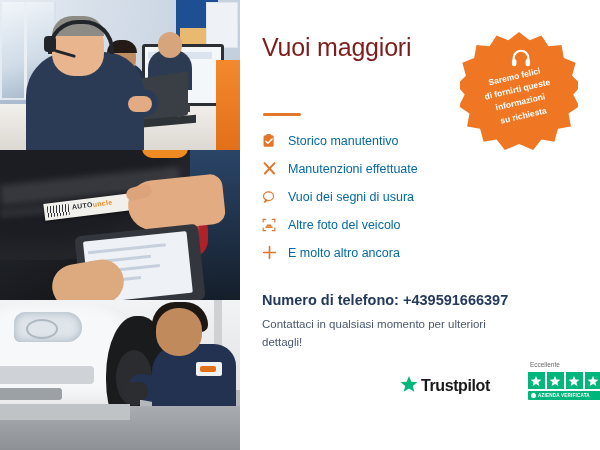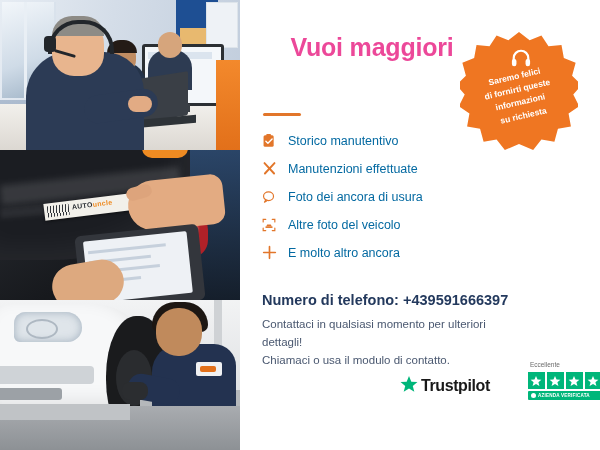--- a/index.html
+++ b/index.html
@@ -97,21 +97,21 @@
   .p3 .badge:after{content:"";position:absolute;left:4px;top:4px;width:16px;height:6px;background:#e2701a;border-radius:2px;}
   .p3 .lift{position:absolute;left:0;bottom:0;width:240px;height:44px;background:linear-gradient(180deg,#a9acb0,#8d9195);}
   .p3 .liftpad{position:absolute;left:0;bottom:30px;width:130px;height:16px;background:#c0c3c6;}
   .p3 .bench{position:absolute;left:140px;bottom:30px;width:100px;height:30px;background:#b5b8bb;}
   .p3 .pole{position:absolute;left:214px;top:0;width:8px;height:110px;background:#cfd2d5;}
 
   
   .content{position:relative;flex:1 1 auto;background:#ffffff;padding:0;}
 
   .headline{position:absolute;left:22px;top:32px;width:220px;
-    font-size:25px;line-height:1.26;font-weight:bold;color:#ec4899;letter-spacing:-.2px;text-align:center;}
+    font-size:25px;line-height:1.26;font-weight:normal;color:#7f1d1d;letter-spacing:-.2px;}
   .rule{position:absolute;left:23px;top:113px;width:38px;height:3px;background:#e2762a;border-radius:2px;}
 
   
   .badge-wrap{position:absolute;left:220px;top:32px;width:118px;height:118px;}
   .blob{position:absolute;left:0;top:0;width:118px;height:118px;background:#ef7622;
     clip-path:polygon(50% 0%,59% 7%,69% 3%,75% 12%,86% 11%,88% 22%,98% 26%,95% 37%,103% 45%,96% 53%,
       101% 63%,92% 69%,94% 80%,83% 82%,80% 93%,69% 91%,62% 100%,50% 95%,38% 100%,31% 91%,20% 93%,
       17% 82%,6% 80%,8% 69%,-1% 63%,4% 53%,-3% 45%,5% 37%,2% 26%,12% 22%,14% 11%,25% 12%,31% 3%,41% 7%);}
   .badge-icon{position:absolute;left:50px;top:16px;width:22px;height:20px;}
   .badge-text{position:absolute;left:12px;top:38px;width:94px;
@@ -272,21 +272,21 @@
         <span class="lbl">Manutenzioni effettuate</span>
       </div>
 
       <div class="feat">
         <span class="ico">
           <svg viewBox="0 0 18 18" width="14" height="14" aria-hidden="true">
             <ellipse cx="8.4" cy="8" rx="6.4" ry="5.6" fill="none" stroke="#e2762a" stroke-width="1.5"></ellipse>
             <path d="M5.2 12.4 L3.2 15.6 L6.4 13.8" fill="none" stroke="#e2762a" stroke-width="1.5" stroke-linejoin="round"></path>
           </svg>
         </span>
-        <span class="lbl">Foto dei ancora di usura</span>
+        <span class="lbl">Vuoi dei segni di usura</span>
       </div>
 
       <div class="feat">
         <span class="ico">
           <svg viewBox="0 0 18 18" width="14" height="14" aria-hidden="true">
             <path d="M1.5 5 V1.8 H4.8 M13.2 1.8 H16.5 V5 M16.5 13 V16.2 H13.2 M4.8 16.2 H1.5 V13" fill="none" stroke="#e2762a" stroke-width="1.5" stroke-linecap="round"></path>
             <path d="M4.5 10.8 h9 v2 h-9 z" fill="#e2762a"></path>
             <path d="M5.4 10.8 l1.3-2.6 h4.6 l1.3 2.6 z" fill="#e2762a"></path>
           </svg>
         </span>
@@ -304,21 +304,20 @@
 
     </div>
 
     <div class="phone">
       <span>Numero di telefono:</span>
       <span>+439591666397</span>
     </div>
 
     <div class="contact">
       <div>Contattaci in qualsiasi momento per ulteriori dettagli!</div>
-      <div>Chiamaci o usa il modulo di contatto.</div>
     </div>
 
     <div class="tp">
       <div class="tp-logo">
         <span>
           <svg viewBox="0 0 20 19" width="18" height="18" aria-hidden="true">
             <path d="M10 0.6 L12.6 6.9 L19.4 7.3 L14.2 11.6 L15.9 18.2 L10 14.5 L4.1 18.2 L5.8 11.6 L0.6 7.3 L7.4 6.9 Z" fill="#00b67a"></path>
           </svg>
         </span>
         <span class="name">Trustpilot</span>

